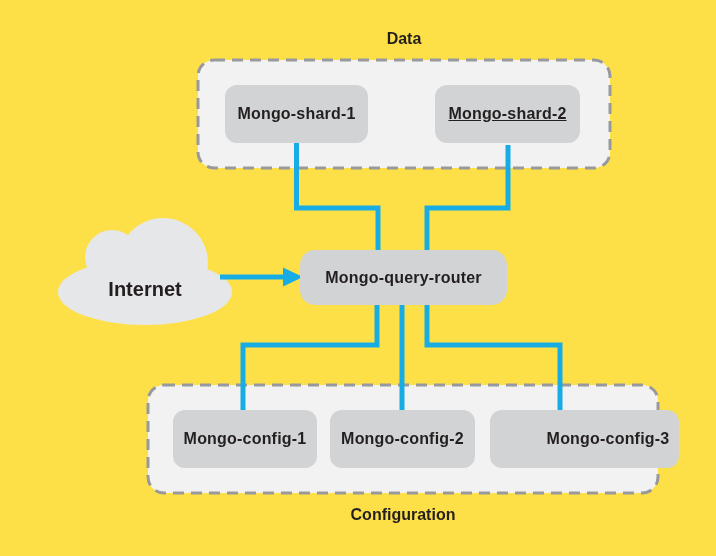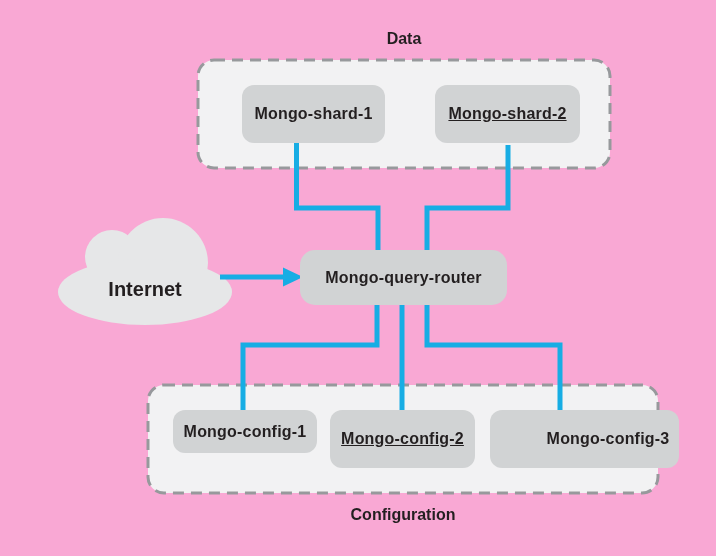--- a/index.html
+++ b/index.html
@@ -5,21 +5,21 @@
   html, body {
     margin: 0;
     padding: 0;
     background: #ffffff;
     font-family: "Liberation Sans", sans-serif;
   }
   .canvas {
     position: relative;
     width: 716px;
     height: 556px;
-    background: #f9a8d4;
+    background: #fde047;
     overflow: hidden;
   }
   .wires {
     position: absolute;
     left: 0;
     top: 0;
     z-index: 1;
   }
   .node {
     position: absolute;
@@ -35,25 +35,25 @@
     letter-spacing: 0.2px;
   }
   .group-label {
     position: absolute;
     z-index: 2;
     text-align: center;
     font-size: 16px;
     font-weight: bold;
     color: #231f20;
   }
-  .node-shard-1 { left: 242px; top: 85px;  width: 143px; height: 58px; }
+  .node-shard-1 { left: 225px; top: 85px;  width: 143px; height: 58px; }
   .node-shard-2 { left: 435px; top: 85px;  width: 145px; height: 58px; text-decoration: underline; }
   .node-router  { left: 300px; top: 250px; width: 207px; height: 55px; border-radius: 15px; }
-  .node-config-1 { left: 173px; top: 410px; width: 144px; height: 43px; }
-  .node-config-2 { left: 330px; top: 410px; width: 145px; height: 58px; text-decoration: underline; }
+  .node-config-1 { left: 173px; top: 410px; width: 144px; height: 58px; }
+  .node-config-2 { left: 330px; top: 410px; width: 145px; height: 58px; }
   .node-config-3 { left: 490px; top: 410px; width: 142px; height: 58px; padding-left: 47px; }
   .label-data          { left: 198px; top: 30px;  width: 412px; }
   .label-configuration { left: 148px; top: 506px; width: 510px; }
   .label-internet      { left: 58px;  top: 278px; width: 174px; font-size: 20px; }
 </style>
 </head>
 <body>
 
 <div class="canvas">
 

